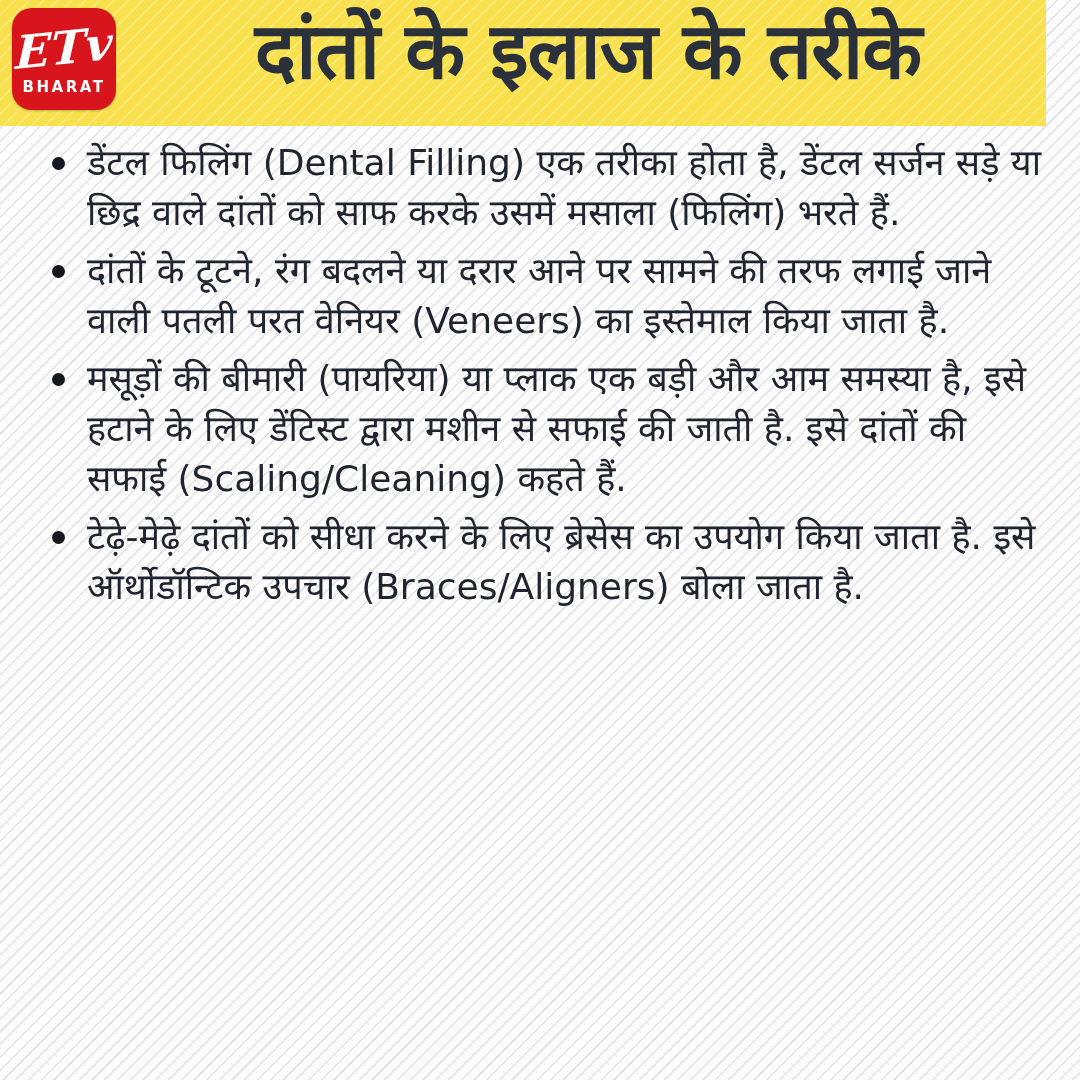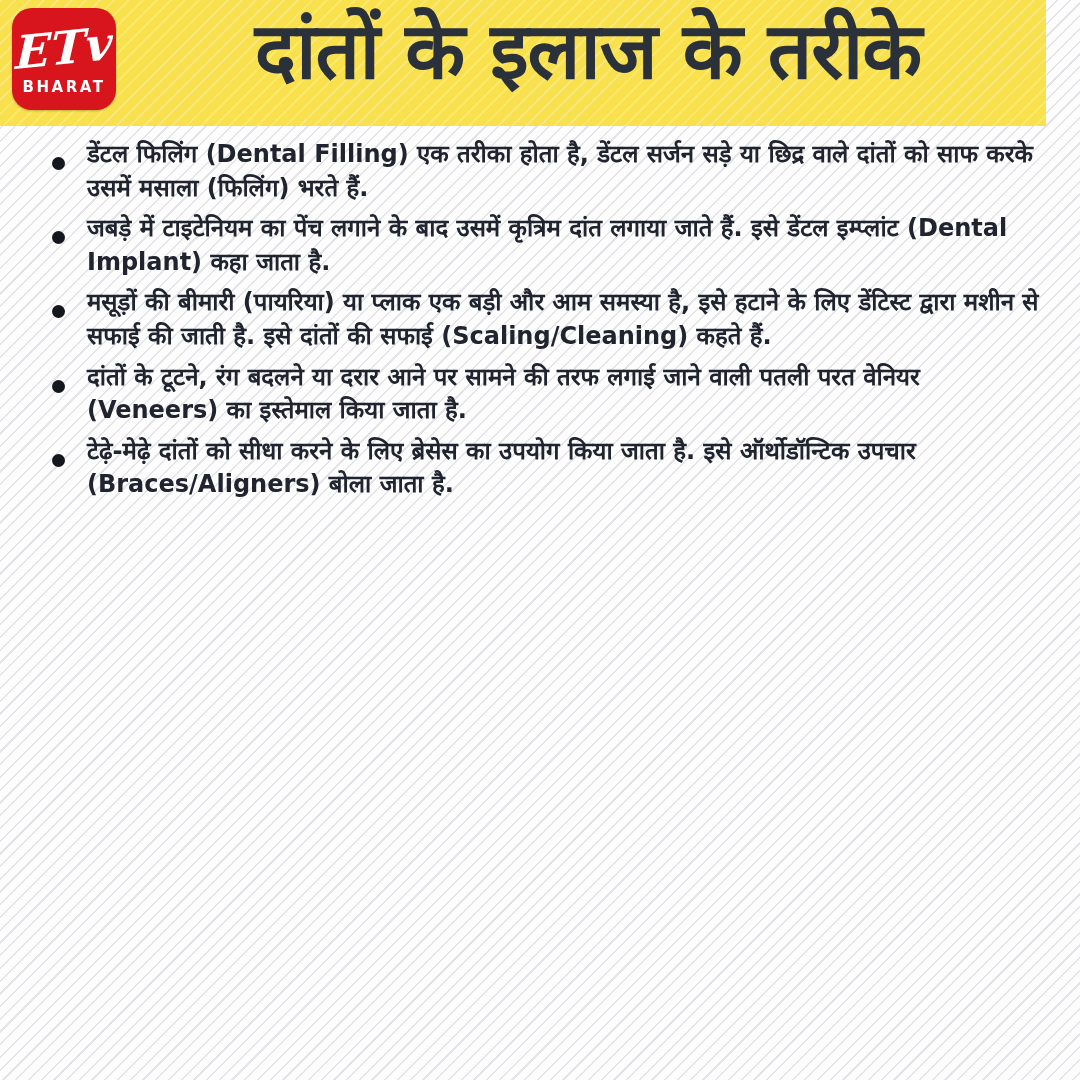--- a/index.html
+++ b/index.html
@@ -50,21 +50,21 @@
     display:flex;align-items:center;justify-content:center;
     font-size:78px;font-weight:900;color:var(--title_color);
     letter-spacing:-1px;white-space:nowrap;
   }
   .content{
     position:absolute;top:138px;left:52px;width:996px;
   }
   .treatment-list{list-style:none;}
   .treatment-list li{
     display:flex;align-items:flex-start;gap:22px;
-    font-size:24px;font-weight:700;color:var(--text_color);
+    font-size:36px;font-weight:400;color:var(--text_color);
     line-height:1.40;margin-bottom:7px;
   }
   .bullet-dot{
     flex:0 0 auto;width:13px;height:13px;border-radius:50%;
     background:#14171e;margin-top:19px;
   }
 </style>
 </head>
 <body>
 
@@ -79,29 +79,25 @@
   </div>
 
   <div class="content">
     <ul class="treatment-list">
       <li>
         <span class="bullet-dot"></span>
         <span>डेंटल फिलिंग (Dental Filling) एक तरीका होता है, डेंटल सर्जन सड़े या छिद्र वाले दांतों को साफ करके उसमें मसाला (फिलिंग) भरते हैं.</span>
       </li>
       <li>
         <span class="bullet-dot"></span>
-        <span>जबड़े में टाइटेनियम का पेंच लगाने के बाद उसमें कृत्रिम दांत लगाया जाते हैं. इसे डेंटल इम्प्लांट (Dental Implant) कहा जाता है.</span>
+        <span>दांतों के टूटने, रंग बदलने या दरार आने पर सामने की तरफ लगाई जाने वाली पतली परत वेनियर (Veneers) का इस्तेमाल किया जाता है.</span>
       </li>
       <li>
         <span class="bullet-dot"></span>
         <span>मसूड़ों की बीमारी (पायरिया) या प्लाक एक बड़ी और आम समस्या है, इसे हटाने के लिए डेंटिस्ट द्वारा मशीन से सफाई की जाती है. इसे दांतों की सफाई (Scaling/Cleaning) कहते हैं.</span>
-      </li>
-      <li>
-        <span class="bullet-dot"></span>
-        <span>दांतों के टूटने, रंग बदलने या दरार आने पर सामने की तरफ लगाई जाने वाली पतली परत वेनियर (Veneers) का इस्तेमाल किया जाता है.</span>
       </li>
       <li>
         <span class="bullet-dot"></span>
         <span>टेढ़े-मेढ़े दांतों को सीधा करने के लिए ब्रेसेस का उपयोग किया जाता है. इसे ऑर्थोडॉन्टिक उपचार (Braces/Aligners) बोला जाता है.</span>
       </li>
     </ul>
   </div>
 
 </div>
 

